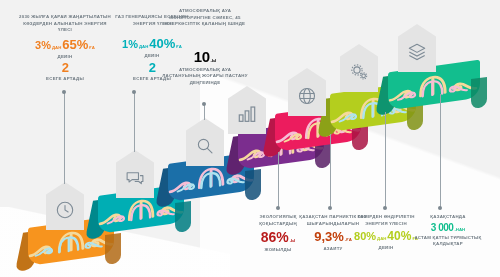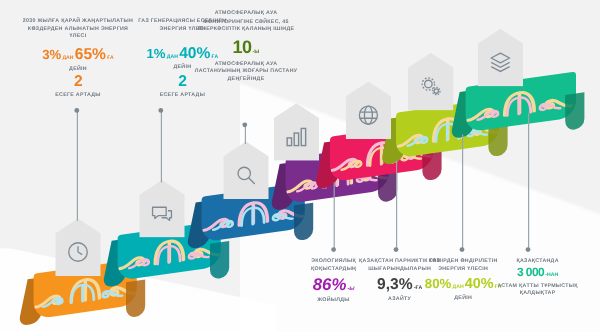--- a/index.html
+++ b/index.html
@@ -49,23 +49,23 @@
 
   
   .tb{position:absolute;text-align:center;color:#5b6670;}
   .cap{font-size:4.4px;line-height:6.6px;letter-spacing:.25px;font-weight:bold;color:#6d7880;text-transform:uppercase;}
   .bignum{font-weight:bold;line-height:1;letter-spacing:-.5px;}
   .suf{font-size:4.3px;font-weight:bold;vertical-align:super;}
   .pct{font-size:9px;font-weight:bold;}
   .row{display:flex;align-items:baseline;justify-content:center;gap:1px;}
   .t-or{color:#F07F20;}
   .t-tl{color:#00b0b9;}
-  .t-bl{color:#4d7c0f;}
-  .t-pu{color:#a21caf;font-style:italic;}
-  .t-pk{color:#404040;}
+  .t-bl{color:#000000;margin-top:17px;}
+  .t-pu{color:#b91c1c;}
+  .t-pk{color:#c2410c;}
   .t-lm{color:#B4CE1E;}
   .t-gr{color:#12BE8E;}
 </style>
 </head>
 <body>
 
 <div id="stage">
 
   <div class="bg-wedge"></div>
   <div class="bg-wedge2"></div>

